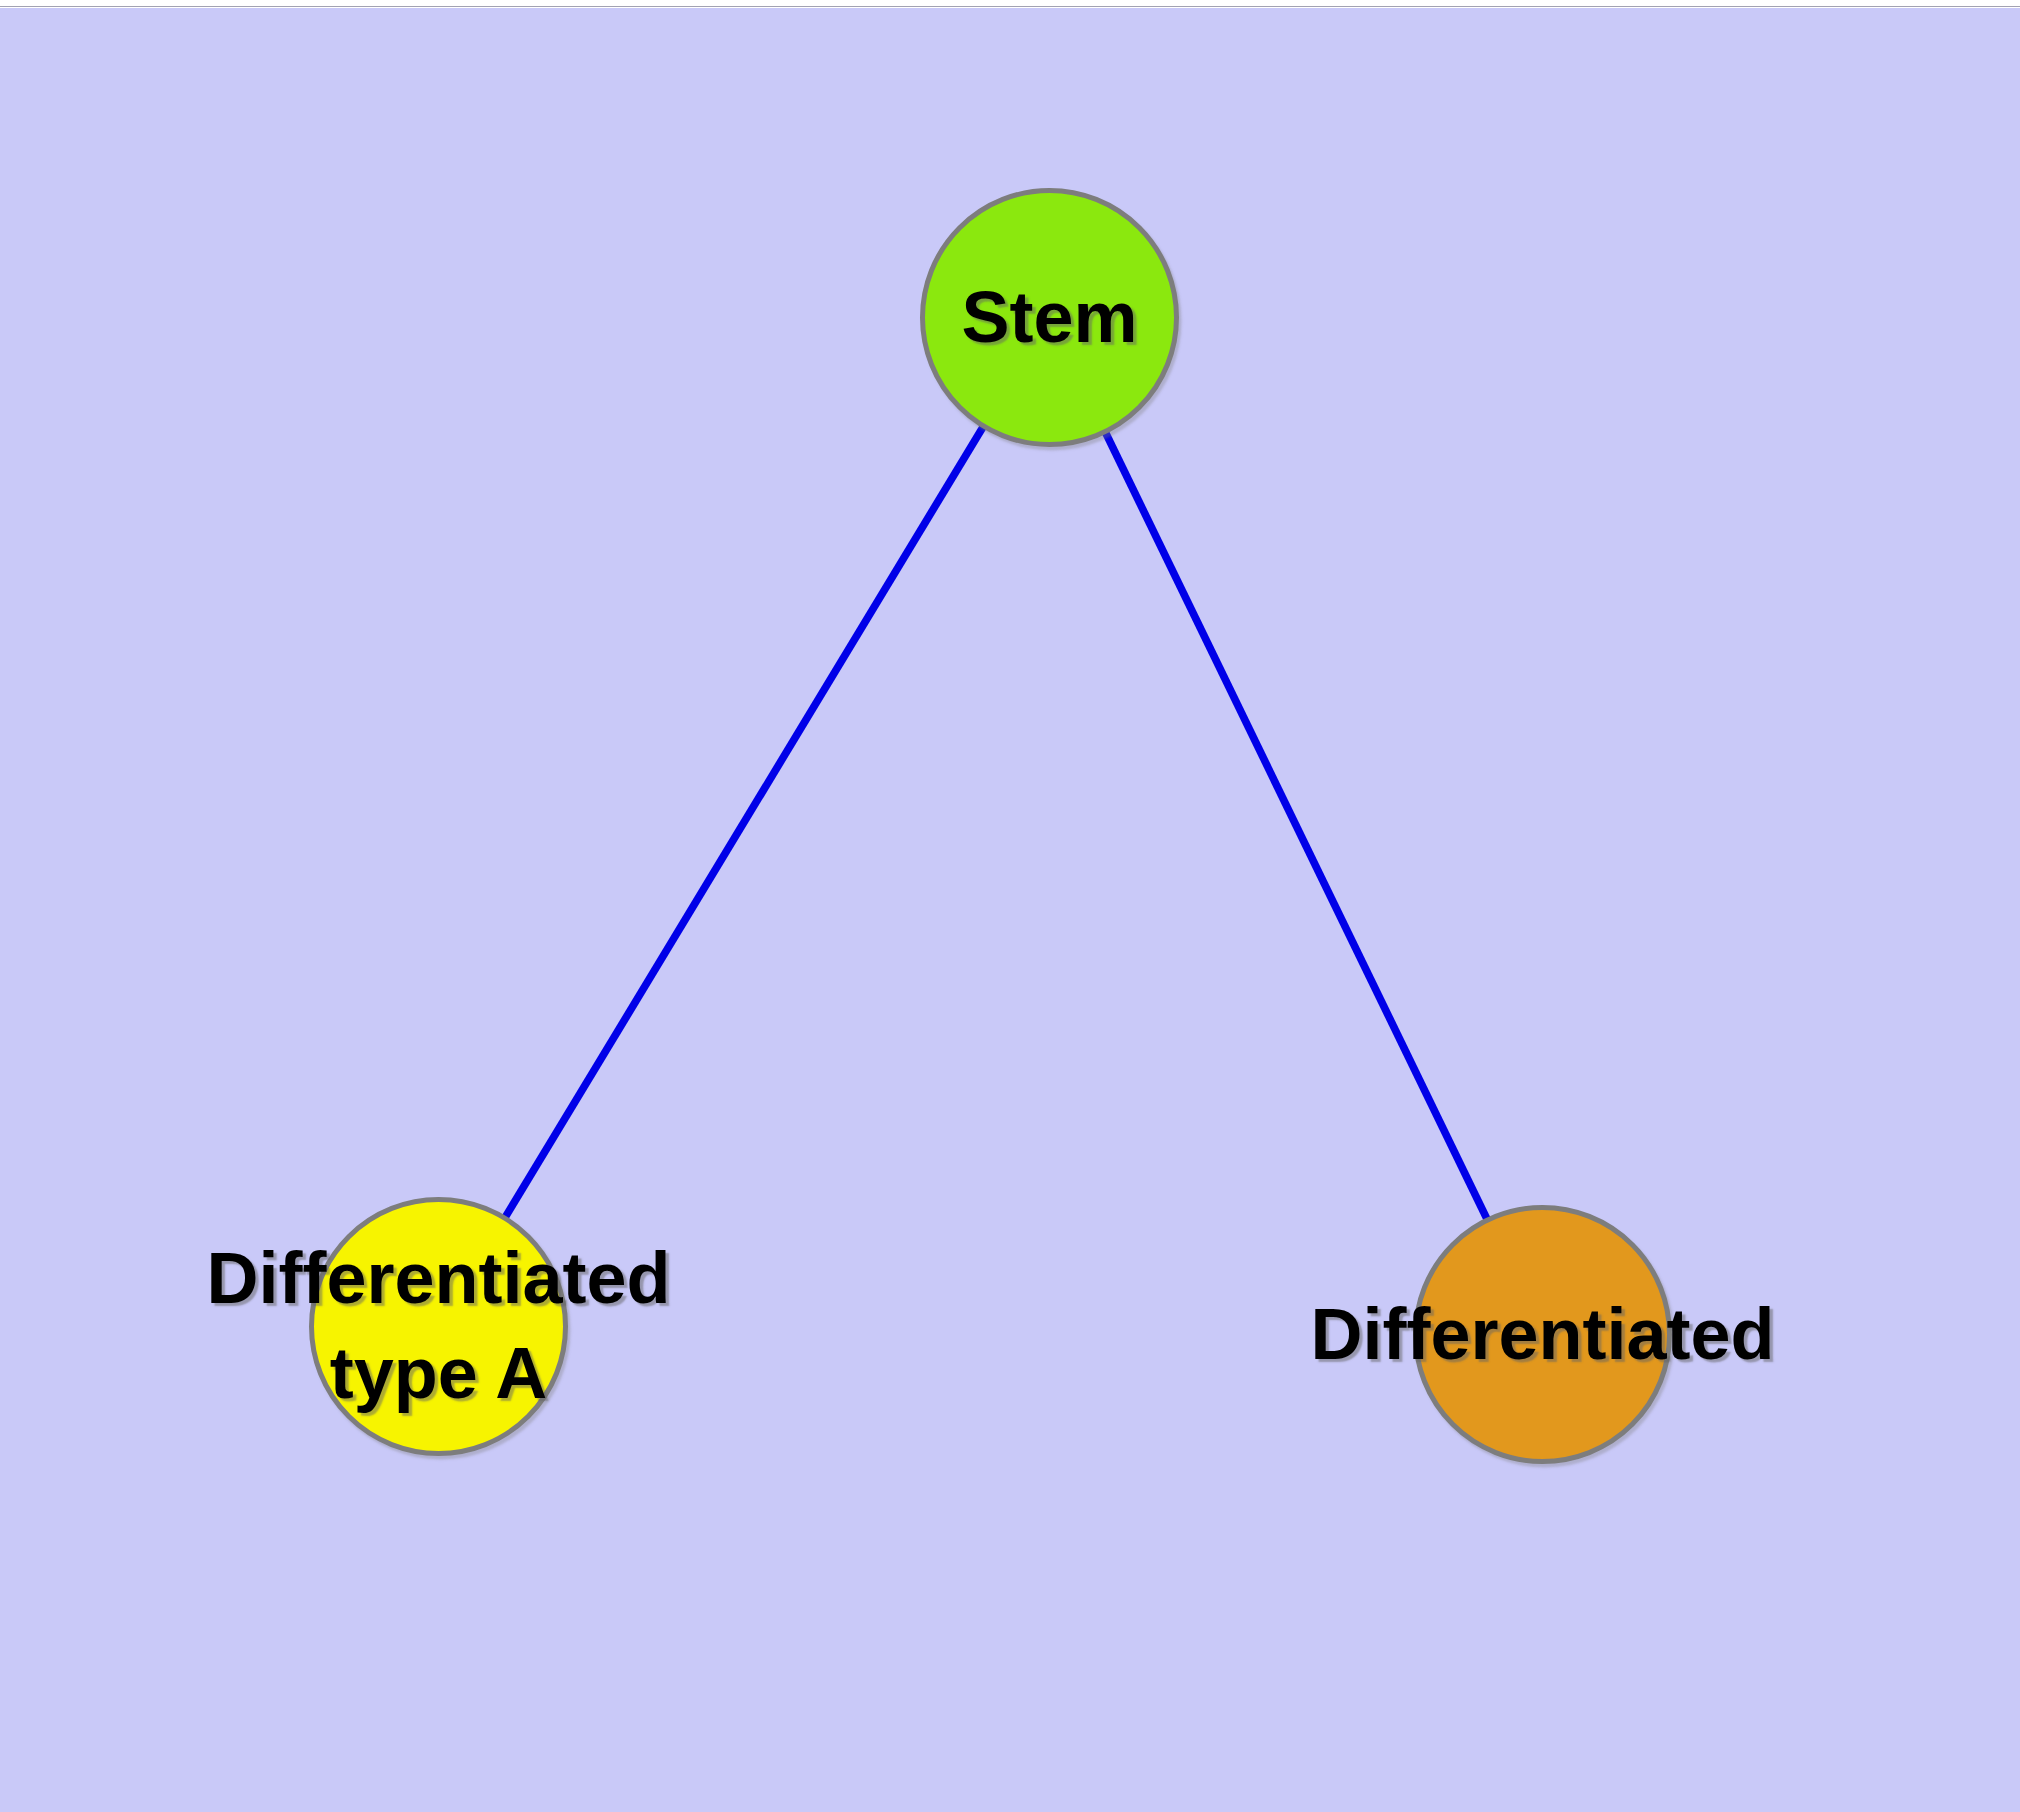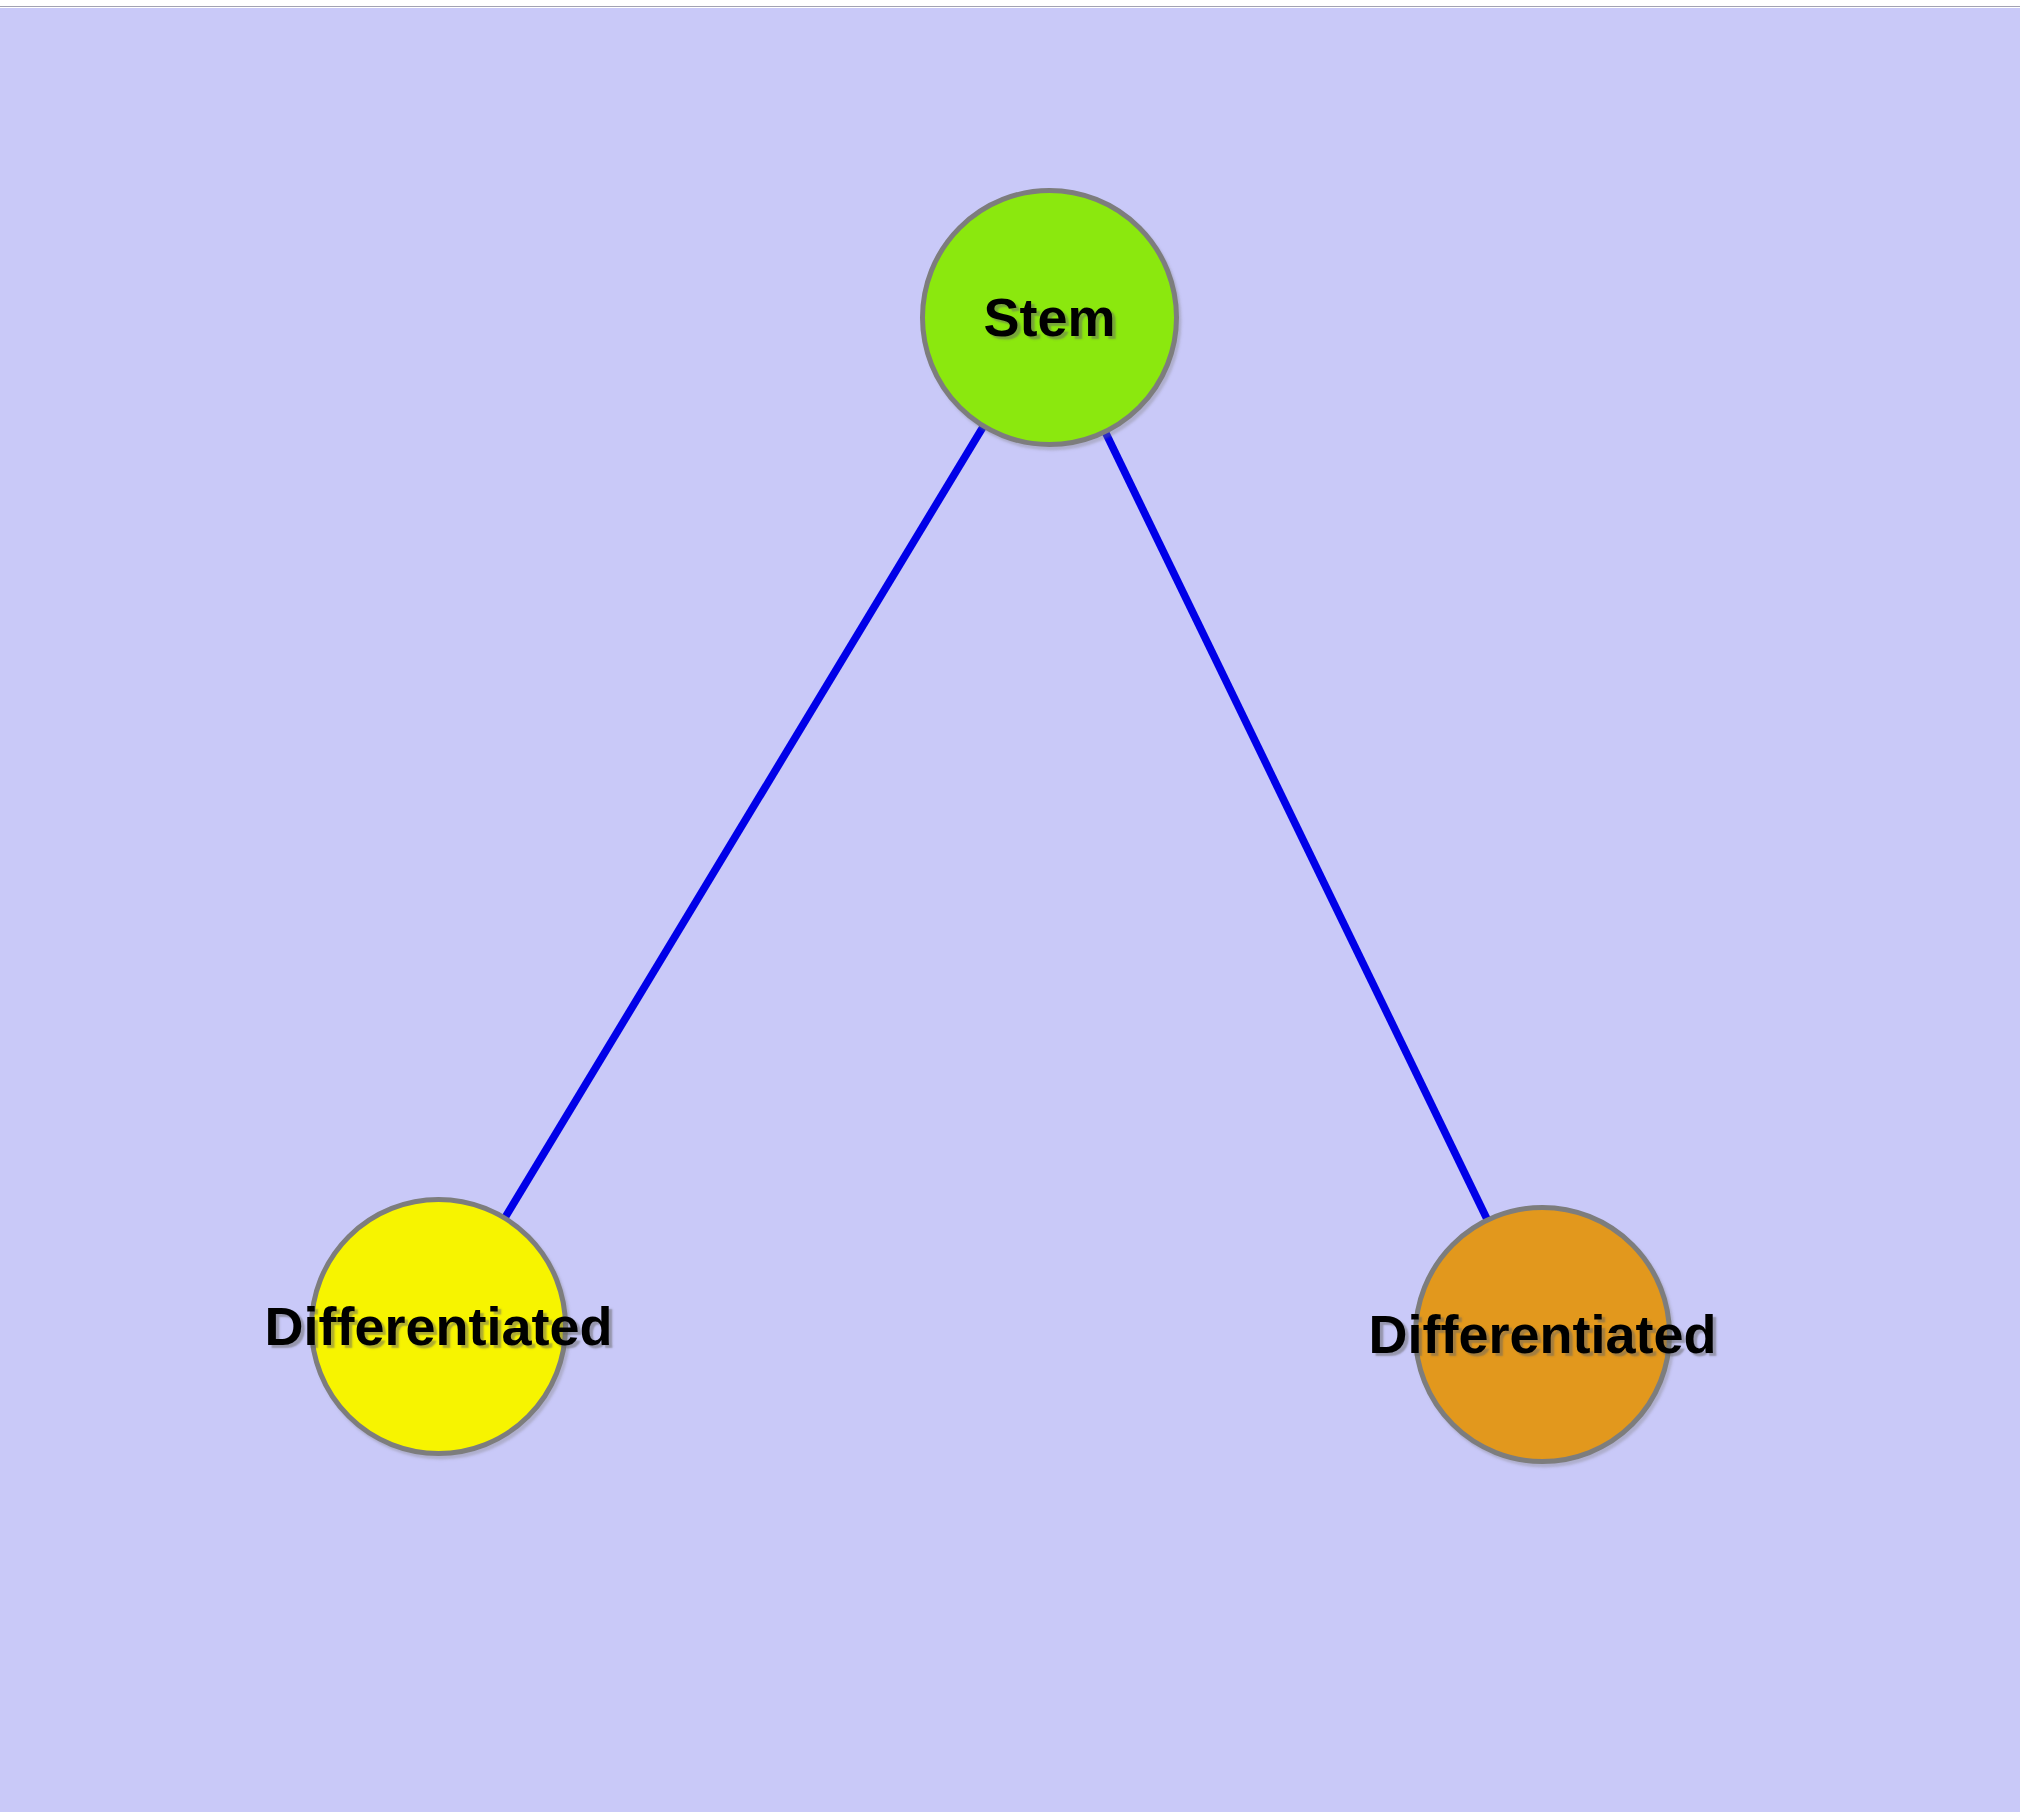--- a/index.html
+++ b/index.html
@@ -51,21 +51,21 @@
     box-shadow: 2.5px 3.4px 2.5px rgba(125,125,125,0.35);
   }
   .node-stem  { left: 920px; top: 180px;  background: #8BE80E; }
   .node-typea { left: 309px;  top: 1189px; background: #F7F400; }
   .node-typeb { left: 1413px; top: 1197px; background: #E2981D; }
   .node-label {
     position: absolute;
     left: 50%; top: 50%;
     transform: translate(-50%, -50%);
     text-align: center;
-    font-size: 54px;
+    font-size: 72px;
     font-weight: bold;
     line-height: 95px;
     color: #000000;
     white-space: nowrap;
     text-shadow: 3.4px 3.4px 1.7px rgba(100,100,100,0.5);
     z-index: 3;
   }
 </style>
 </head>
 <body>
@@ -82,20 +82,21 @@
 
     <div class="node node-stem">
       <div class="node-label">
         <div>Stem</div>
       </div>
     </div>
 
     <div class="node node-typea">
       <div class="node-label">
         <div>Differentiated</div>
+        <div>type A</div>
       </div>
     </div>
 
     <div class="node node-typeb">
       <div class="node-label">
         <div>Differentiated</div>
       </div>
     </div>
 
   </div>

